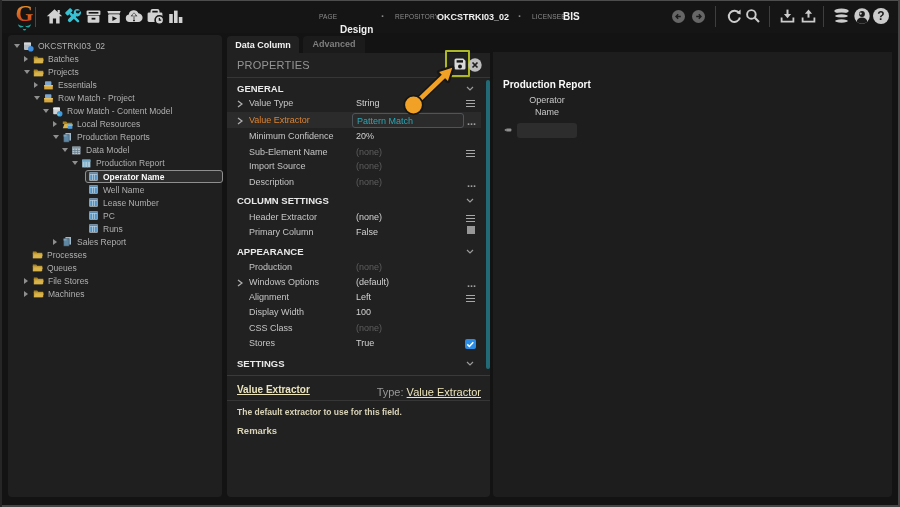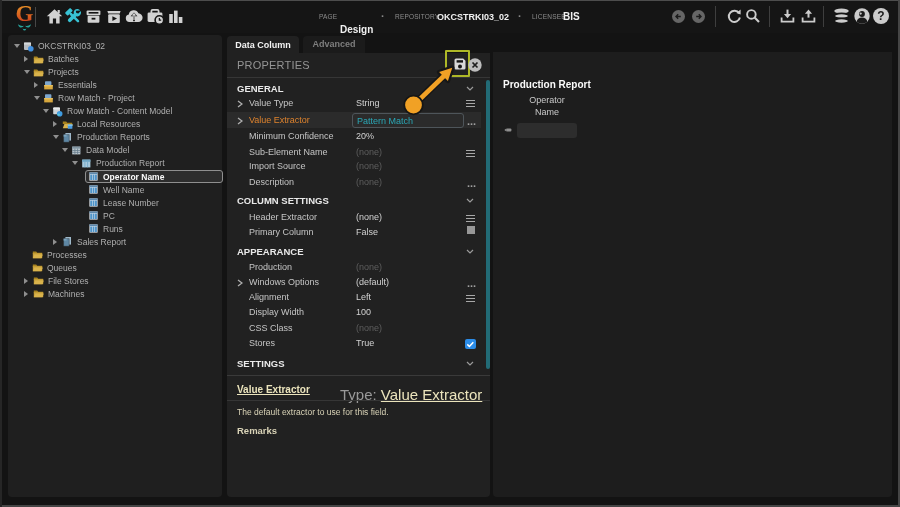--- a/index.html
+++ b/index.html
@@ -26,21 +26,21 @@
 .trow{position:absolute;height:13px;display:flex;align-items:center;color:#b0b0b0;font-size:8.5px;white-space:nowrap;}
 .trow svg{margin-right:4px;flex:none;}
 .sech{position:absolute;color:#eaeaea;font-size:9.5px;line-height:11px;font-weight:bold;white-space:nowrap;}
 .plab{position:absolute;left:249px;color:#c5c5c5;font-size:9px;line-height:11px;white-space:nowrap;}
 .pval{position:absolute;left:356px;color:#d2d2d2;font-size:9px;line-height:11px;white-space:nowrap;}
 .dim{color:#5e5e5e;}
 .ham{position:absolute;left:466px;width:9px;height:7px;
 background:linear-gradient(#a8a8a8 0 1px,transparent 1px 3px,#a8a8a8 3px 4px,transparent 4px 6px,#a8a8a8 6px 7px);}
 .dots{position:absolute;left:467px;color:#a0a0a0;font-size:11px;font-weight:bold;letter-spacing:0px;}
 .chev{position:absolute;left:466px;}
-.hlp{position:absolute;color:#d9d3b7;font-size:8.5px;line-height:10px;white-space:nowrap;}
+.hlp{position:absolute;color:#d9d3b7;font-size:8.5px;line-height:10px;white-space:nowrap;font-weight:bold;}
 .tw{width:9px;height:13px;display:flex;align-items:center;flex:none;}
 .td{width:0;height:0;border-left:3.5px solid transparent;border-right:3.5px solid transparent;border-top:4.5px solid #8f8f8f;}
 .tr2{width:0;height:0;border-top:3.5px solid transparent;border-bottom:3.5px solid transparent;border-left:4.5px solid #8f8f8f;}
 </style>
 </head>
 <body>
 <div id="stage">
 <div class="abs" id="topbar"></div>
 <div class="abs" id="treepanel"></div>
 <div class="abs" id="tabDC">Data Column</div>
@@ -441,21 +441,21 @@
 <div class="abs" style="left:465px;top:338.5px;width:10.5px;height:10.5px;border-radius:2px;background:#2b8ce8"></div>
 <svg class="abs" style="left:465px;top:338.5px" width="10.5" height="10.5" viewBox="0 0 10.5 10.5">
       <path d="M2.3 5.4 L4.4 7.5 L8.3 3.2" fill="none" stroke="#fff" stroke-width="1.5"></path>
     </svg>
 <div class="sech" style="left:237px;top:358px">SETTINGS</div>
 <svg class="chev" style="top:361px" width="8" height="5" viewBox="0 0 8 5">
       <path d="M1 1 L4 4 L7 1" fill="none" stroke="#9a9a9a" stroke-width="1.2"></path>
     </svg>
 <div class="abs" style="left:227px;top:375px;width:263px;height:1px;background:#3a3a3a"></div>
 <div class="abs" style="left:237px;top:384px;font-size:10px;font-weight:bold;color:#ebe4bc;text-decoration:underline">Value Extractor</div>
-<div class="abs" style="left:340px;top:385.5px;width:141px;text-align:center;font-size:15px;white-space:nowrap"><span style="color:#999">Type: </span><span style="color:#ebe4bc;text-decoration:underline">Value Extractor</span></div>
+<div class="abs" style="left:340px;top:385.5px;width:141px;text-align:right;font-size:11px;white-space:nowrap"><span style="color:#999">Type: </span><span style="color:#ebe4bc;text-decoration:underline">Value Extractor</span></div>
 <div class="abs" style="left:227px;top:399.5px;width:263px;height:1px;background:#363636"></div>
 <div class="hlp" style="left:237px;top:407px">The default extractor to use for this field.</div>
 <div class="hlp" style="left:237px;top:425.5px;font-weight:bold;font-size:9.5px">Remarks</div>
 <div class="abs" style="left:486px;top:80px;width:4px;height:289px;background:#226b76;border-radius:2.5px"></div>
 <svg class="abs" style="left:452.5px;top:57px" width="14" height="14" viewBox="0 0 14 14">
 <path d="M1.5 3 a1.5 1.5 0 0 1 1.5 -1.5 h7.2 l2.3 2.3 v7.2 a1.5 1.5 0 0 1 -1.5 1.5 h-8 a1.5 1.5 0 0 1 -1.5 -1.5 z" fill="#d9d9d9"></path>
 <rect x="3.6" y="3.2" width="6.4" height="2.4" fill="#161616"></rect>
 <circle cx="7" cy="9.4" r="2" fill="#161616"></circle>
     </svg>
 <div class="abs" style="left:445px;top:50px;width:21px;height:22.5px;border:2.5px solid #aeb827;border-radius:1px"></div>

